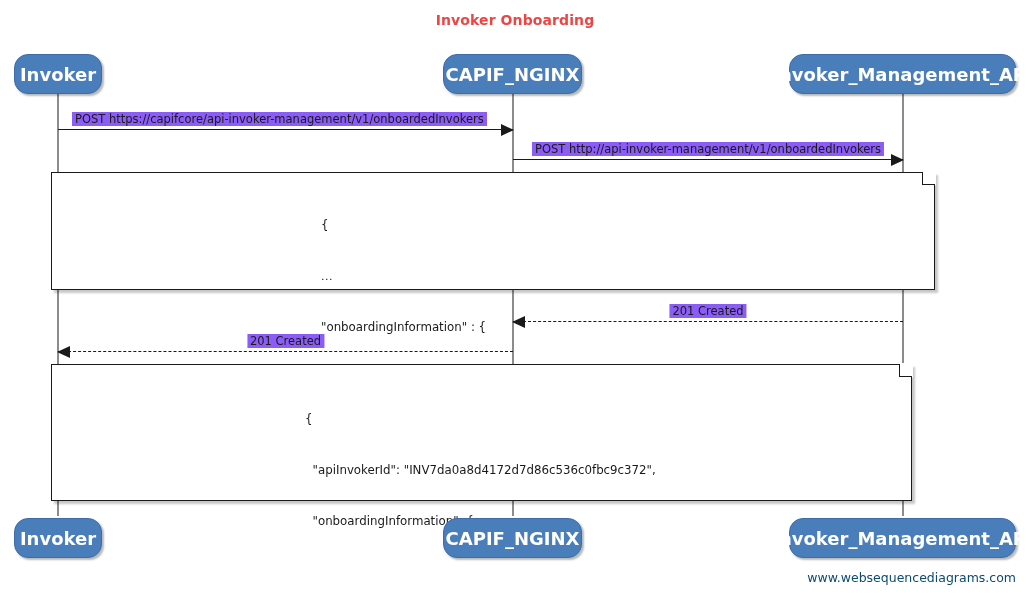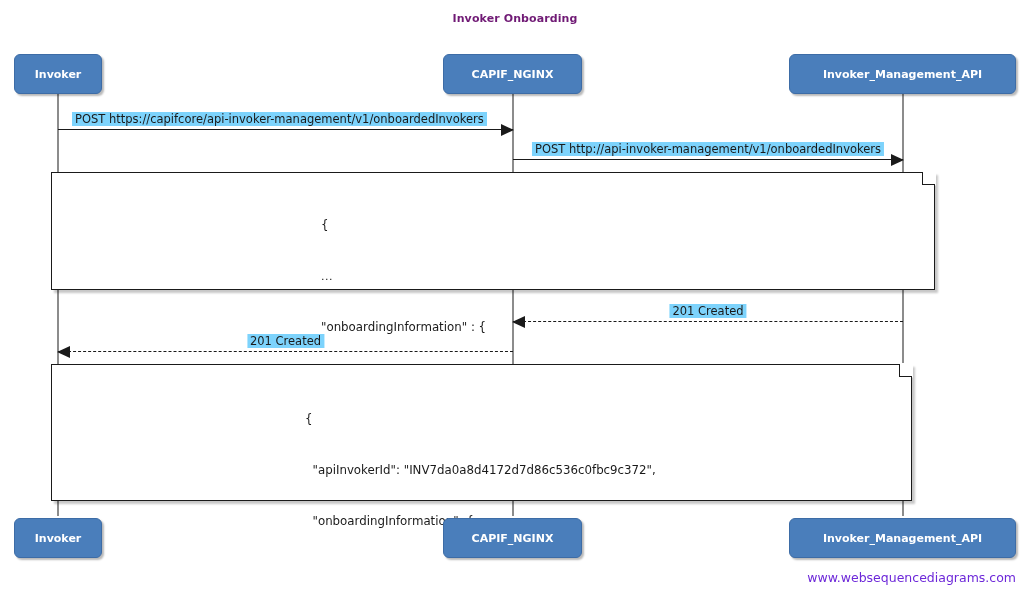--- a/index.html
+++ b/index.html
@@ -21,42 +21,42 @@
     height: 593px;
   }
 
   
   .title {
     position: absolute;
     left: 0;
     top: 12px;
     width: 1030px;
     text-align: center;
-    font-size: 11px;
+    font-size: 14px;
     font-weight: bold;
-    color: #701a75;
+    color: #ef4444;
     letter-spacing: 0.1px;
   }
 
   
   .lifeline {
     position: absolute;
     width: 2px;
     background: #8c8c8c;
   }
 
   
   .actor {
     position: absolute;
     background: #4a7ebb;
     border: 1px solid #3d6ca6;
-    border-radius: 6px;
+    border-radius: 14px;
     box-sizing: border-box;
     color: #ffffff;
-    font-size: 11px;
+    font-size: 18px;
     font-weight: bold;
     display: flex;
     align-items: center;
     justify-content: center;
     box-shadow: 2px 2px 2px rgba(0,0,0,0.28);
     white-space: nowrap;
   }
 
   
   .msg {
@@ -93,21 +93,21 @@
     border-top: 6px solid transparent;
     border-bottom: 6px solid transparent;
     border-right: 13px solid #1a1a1a;
   }
   .msg-label {
     position: absolute;
     bottom: 5px;
     font-size: 11.5px;
     color: #1a1a1a;
     white-space: nowrap;
-    background: #7dd3fc;
+    background: #8b5cf6;
     padding: 0 3px;
   }
   .msg-label.center { left: 50%; transform: translateX(-50%); margin-top: 40px; }
   .msg-label.lead   { left: 14px; }
 
   
   .note {
     position: absolute;
     box-sizing: border-box;
     background: #ffffff;
@@ -142,21 +142,21 @@
   }
   .note-line { white-space: pre; }
   .note-line.dots { font-size: 11px; letter-spacing: 0.5px; }
 
   
   .footer {
     position: absolute;
     right: 14px;
     bottom: 8px;
     font-size: 12.5px;
-    color: #6d28d9;
+    color: #0c4a6e;
   }
 </style>
 </head>
 <body>
 
 <div class="canvas">
 
   <div class="title">Invoker Onboarding</div>
 
   <div class="lifeline" style="left:57px; top:94px; height:422px;"></div>

